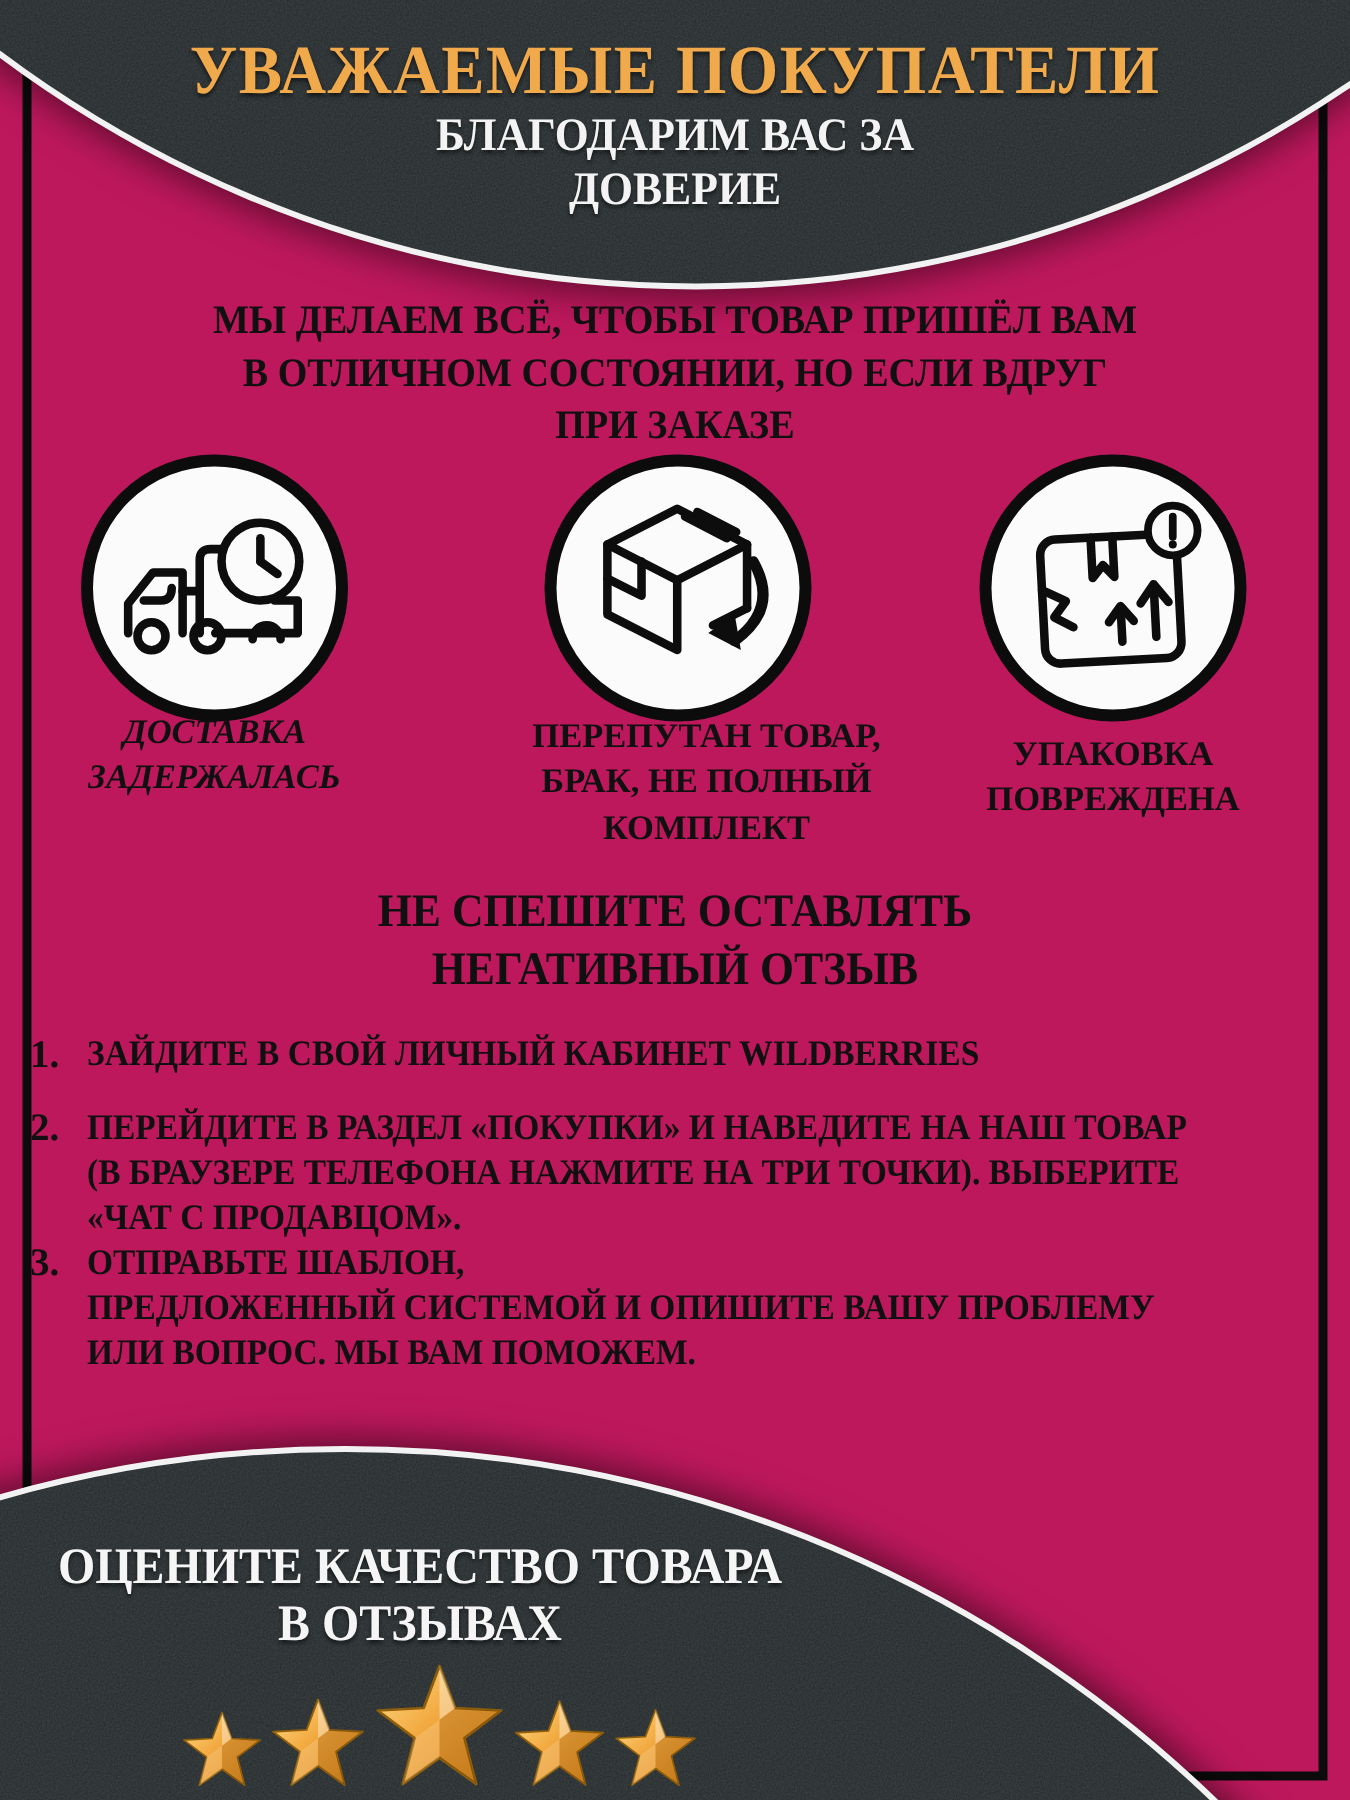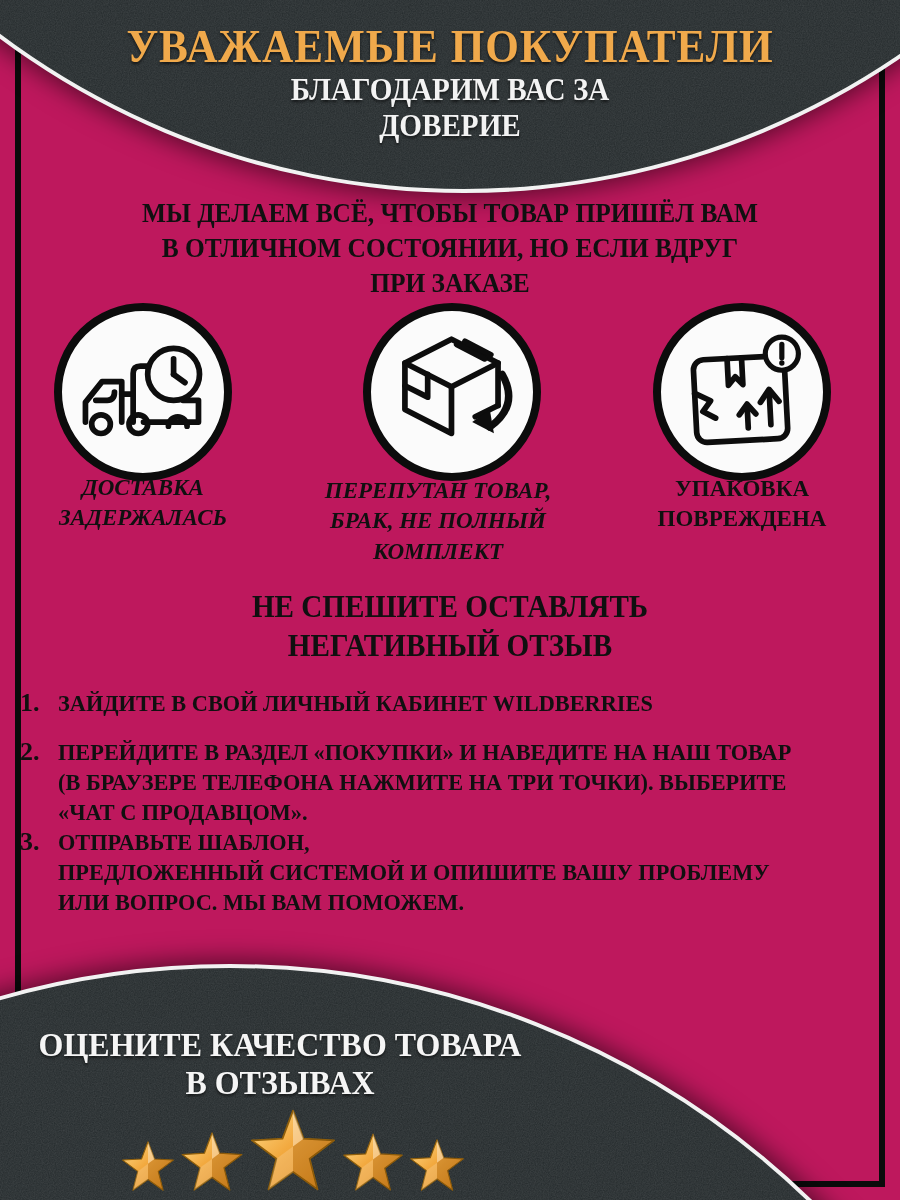--- a/index.html
+++ b/index.html
@@ -48,22 +48,22 @@
     position:absolute; top:303px; width:178px; height:178px; z-index:3;
     background:#fbfbfb; border:8px solid #0c0c0c; border-radius:50%;
     box-sizing:border-box; display:flex; align-items:center; justify-content:center;
   }
   .c1 { left:54px; } .c2 { left:363px; } .c3 { left:653px; }
   .caption {
     position:absolute; z-index:3; text-align:center;
     font-size:23px; font-weight:bold; line-height:1.32;
   }
   .cap1 { left:13px;  width:260px; top:473px;font-style:italic; }
-  .cap2 { left:303px; width:270px; top:476px;font-style:italic; }
-  .cap3 { left:606px; width:272px; top:474px; }
+  .cap2 { left:336px; width:270px; top:476px; }
+  .cap3 { left:606px; width:272px; top:488px; }
 
   .no-rush { top:588px; font-size:31px; font-weight:bold; line-height:1.25; }
 
   .list-item {
     position:absolute; left:20px; width:850px; z-index:3;
     display:flex; align-items:flex-start;
   }
   .li1 { top:688px; } .li2 { top:737px; } .li3 { top:827px; }
   .num { flex:0 0 38px; font-size:26px; font-weight:bold; }
   .txt { font-size:24px; font-weight:bold; line-height:1.26; }

